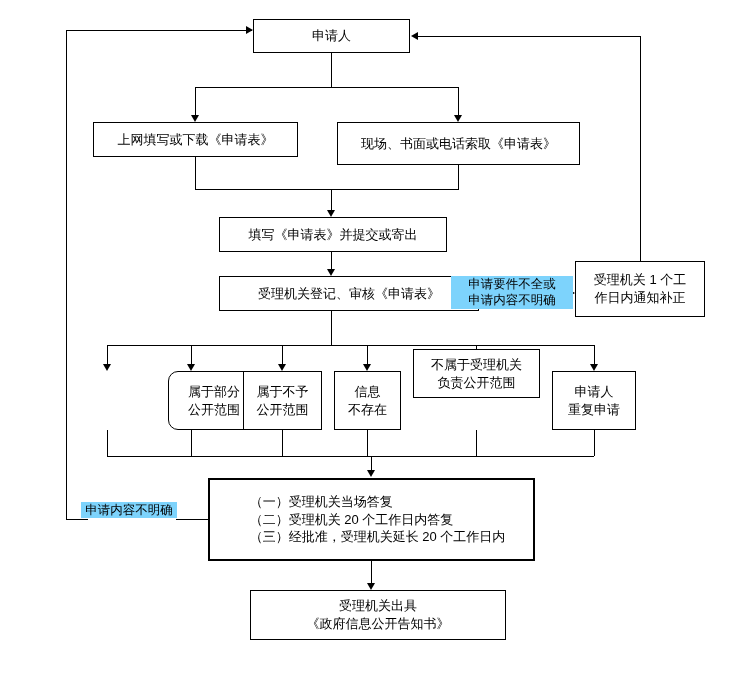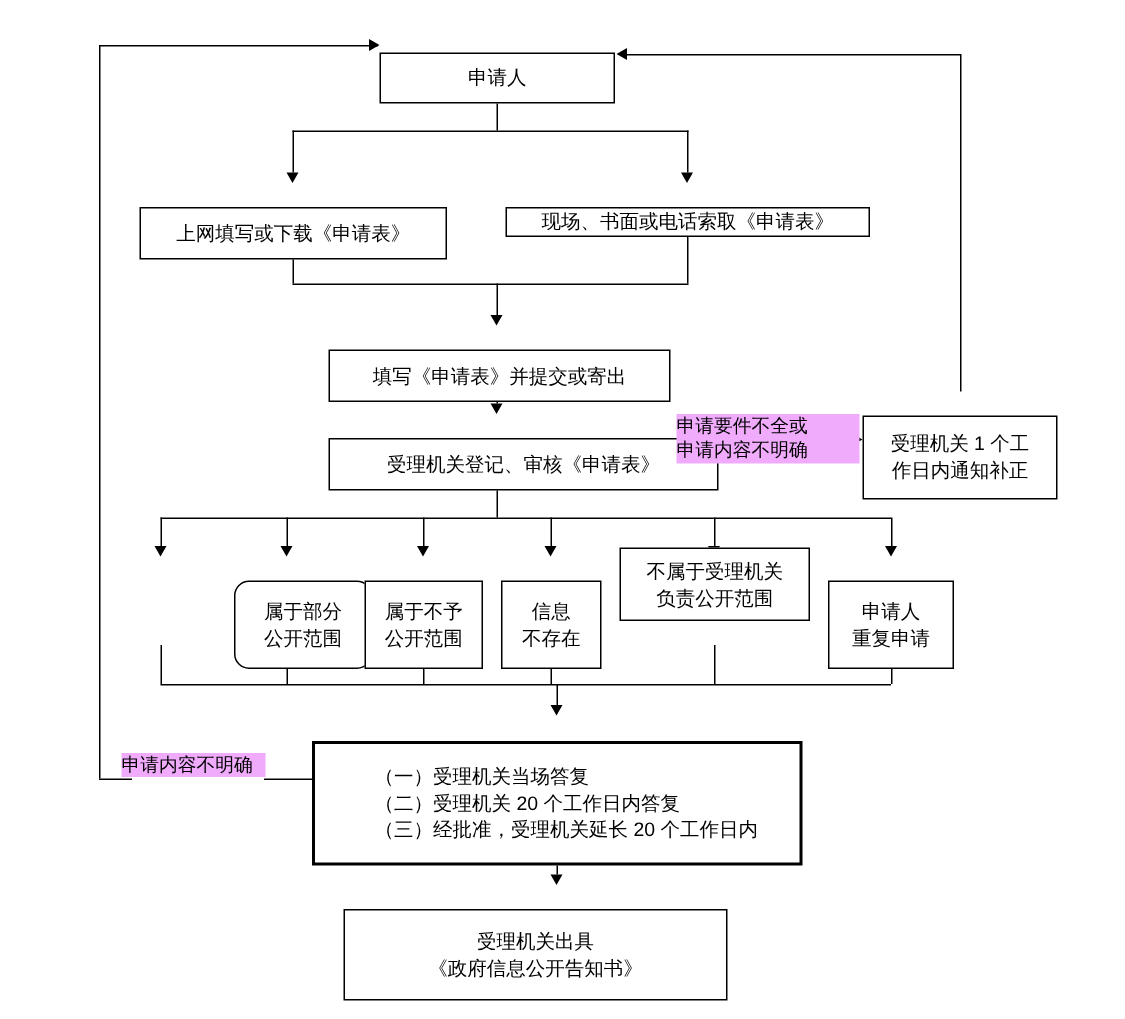--- a/index.html
+++ b/index.html
@@ -24,42 +24,41 @@
     background: #ffffff;
     display: flex;
     align-items: center;
     justify-content: center;
     text-align: center;
     font-size: 13px;
     line-height: 1.35;
     color: #000000;
     padding: 2px 4px;
     z-index: 3;
-    margin-top: 16px;
   }
   .node.thick {
     border-width: 2px;
   }
   .node.left-align {
     justify-content: center;
     text-align: left;
     padding-left: 16px;
   }
   .node .txt {
     display: block;
     white-space: pre-line;
   }
   .label {
     position: absolute;
     font-size: 12.5px;
     line-height: 1.3;
     color: #000000;
-    background: #f0abfc;
+    background: #7dd3fc;
     white-space: pre-line;
-    text-align: left;
+    text-align: center;
     z-index: 4;
   }
   .line {
     position: absolute;
     background: #000000;
     z-index: 1;
   }
   .hl { height: 1px; }
   .vl { width: 1px; }
   .arrow {
@@ -90,39 +89,39 @@
 <div id="canvas">
 
   <div class="node" style="left:253px; top:19px; width:157px; height:34px;">
     <span class="txt">申请人</span>
   </div>
 
   <div class="node" style="left:93px; top:122px; width:205px; height:35px;">
     <span class="txt">上网填写或下载《申请表》</span>
   </div>
 
-  <div class="node" style="left:337px; top:122px; width:243px; height:20px;">
+  <div class="node" style="left:337px; top:122px; width:243px; height:43px;">
     <span class="txt">现场、书面或电话索取《申请表》</span>
   </div>
 
   <div class="node" style="left:219px; top:217px; width:228px; height:35px;">
     <span class="txt">填写《申请表》并提交或寄出</span>
   </div>
 
   <div class="node" style="left:219px; top:276px; width:260px; height:35px;">
     <span class="txt">受理机关登记、审核《申请表》</span>
   </div>
 
   <div class="node" style="left:575px; top:261px; width:130px; height:56px;">
     <span class="txt">受理机关 1 个工
 作日内通知补正</span>
   </div>
 
 
-  <div class="node" style="left:156px; top:371px; width:92px; height:59px;border-radius:10px;">
+  <div class="node" style="left:168px; top:371px; width:92px; height:59px;border-radius:10px;">
     <span class="txt">属于部分
 公开范围</span>
   </div>
 
   <div class="node" style="left:243px; top:371px; width:79px; height:59px;">
     <span class="txt">属于不予
 公开范围</span>
   </div>
 
   <div class="node" style="left:334px; top:371px; width:67px; height:59px;">
@@ -139,21 +138,21 @@
     <span class="txt">申请人
 重复申请</span>
   </div>
 
   <div class="node thick left-align" style="left:208px; top:478px; width:327px; height:83px;">
     <span class="txt">（一）受理机关当场答复
 （二）受理机关 20 个工作日内答复
 （三）经批准，受理机关延长 20 个工作日内</span>
   </div>
 
-  <div class="node" style="left:229px; top:590px; width:256px; height:61px;">
+  <div class="node" style="left:250px; top:590px; width:256px; height:50px;">
     <span class="txt">受理机关出具
 《政府信息公开告知书》</span>
   </div>
 
   <div class="label" style="left:451px; top:276px; width:122px;">申请要件不全或
 申请内容不明确</div>
 
   <div class="label" style="left:81px; top:502px; width:96px;">申请内容不明确</div>
 
   <div class="line vl" style="left:331px; top:53px; height:34px;"></div>

